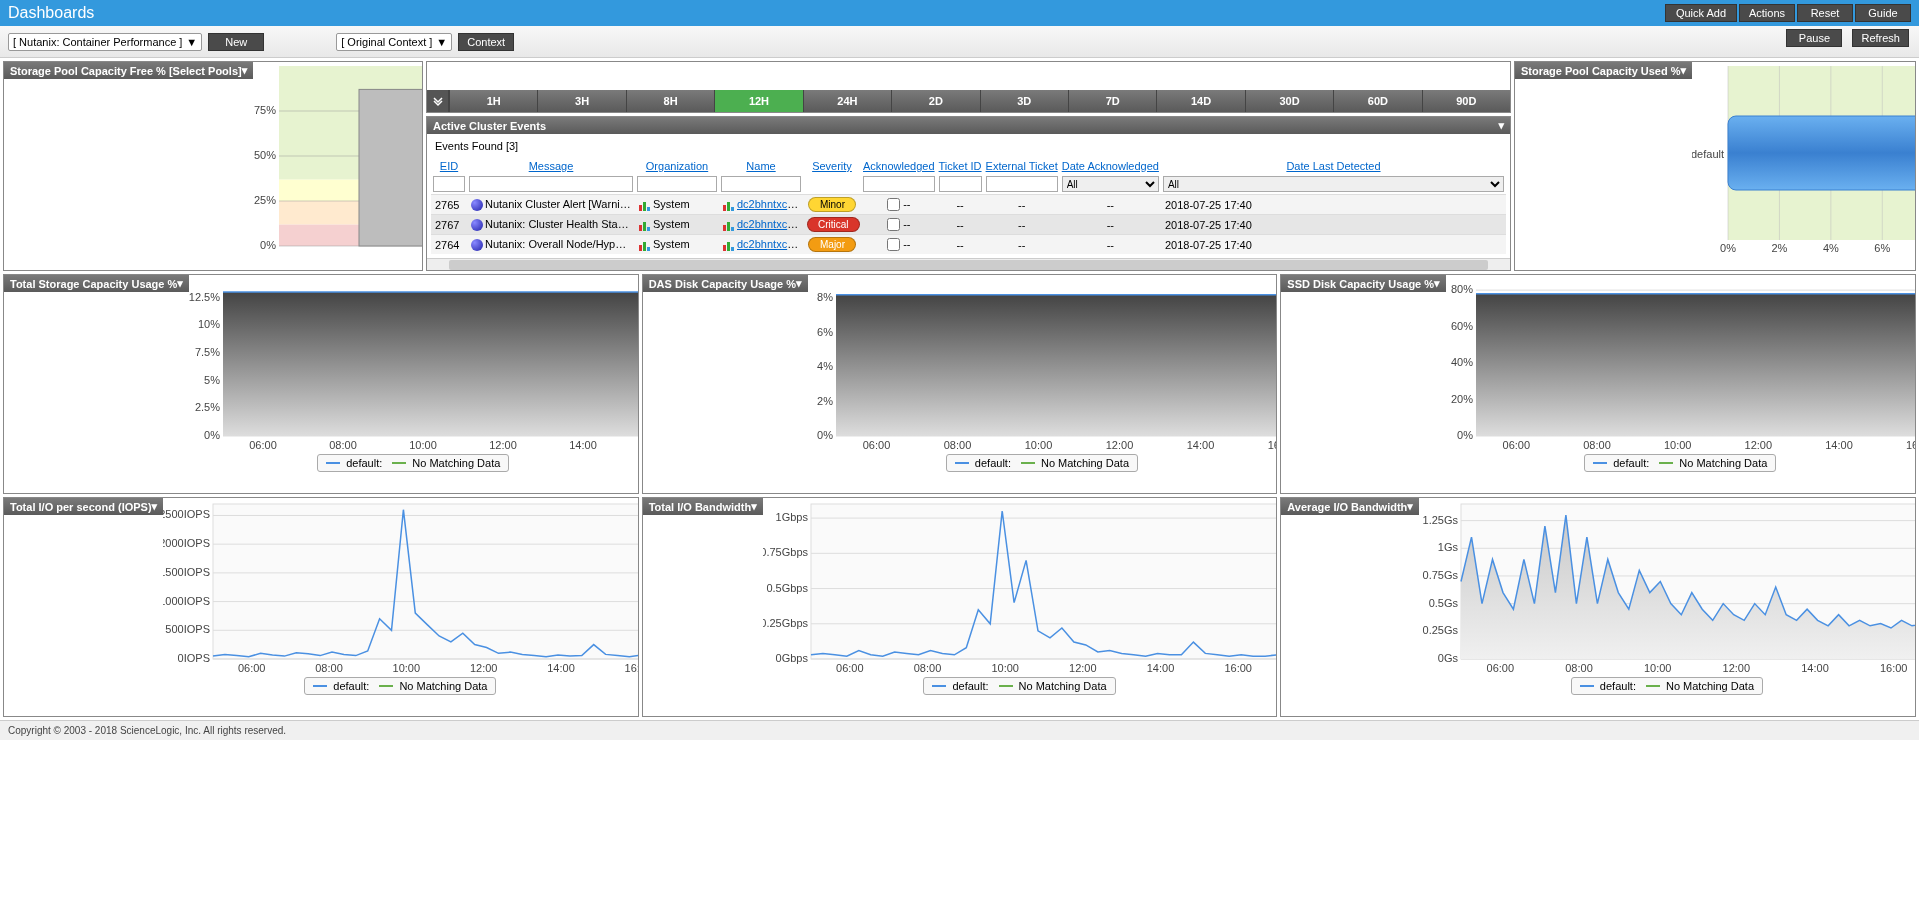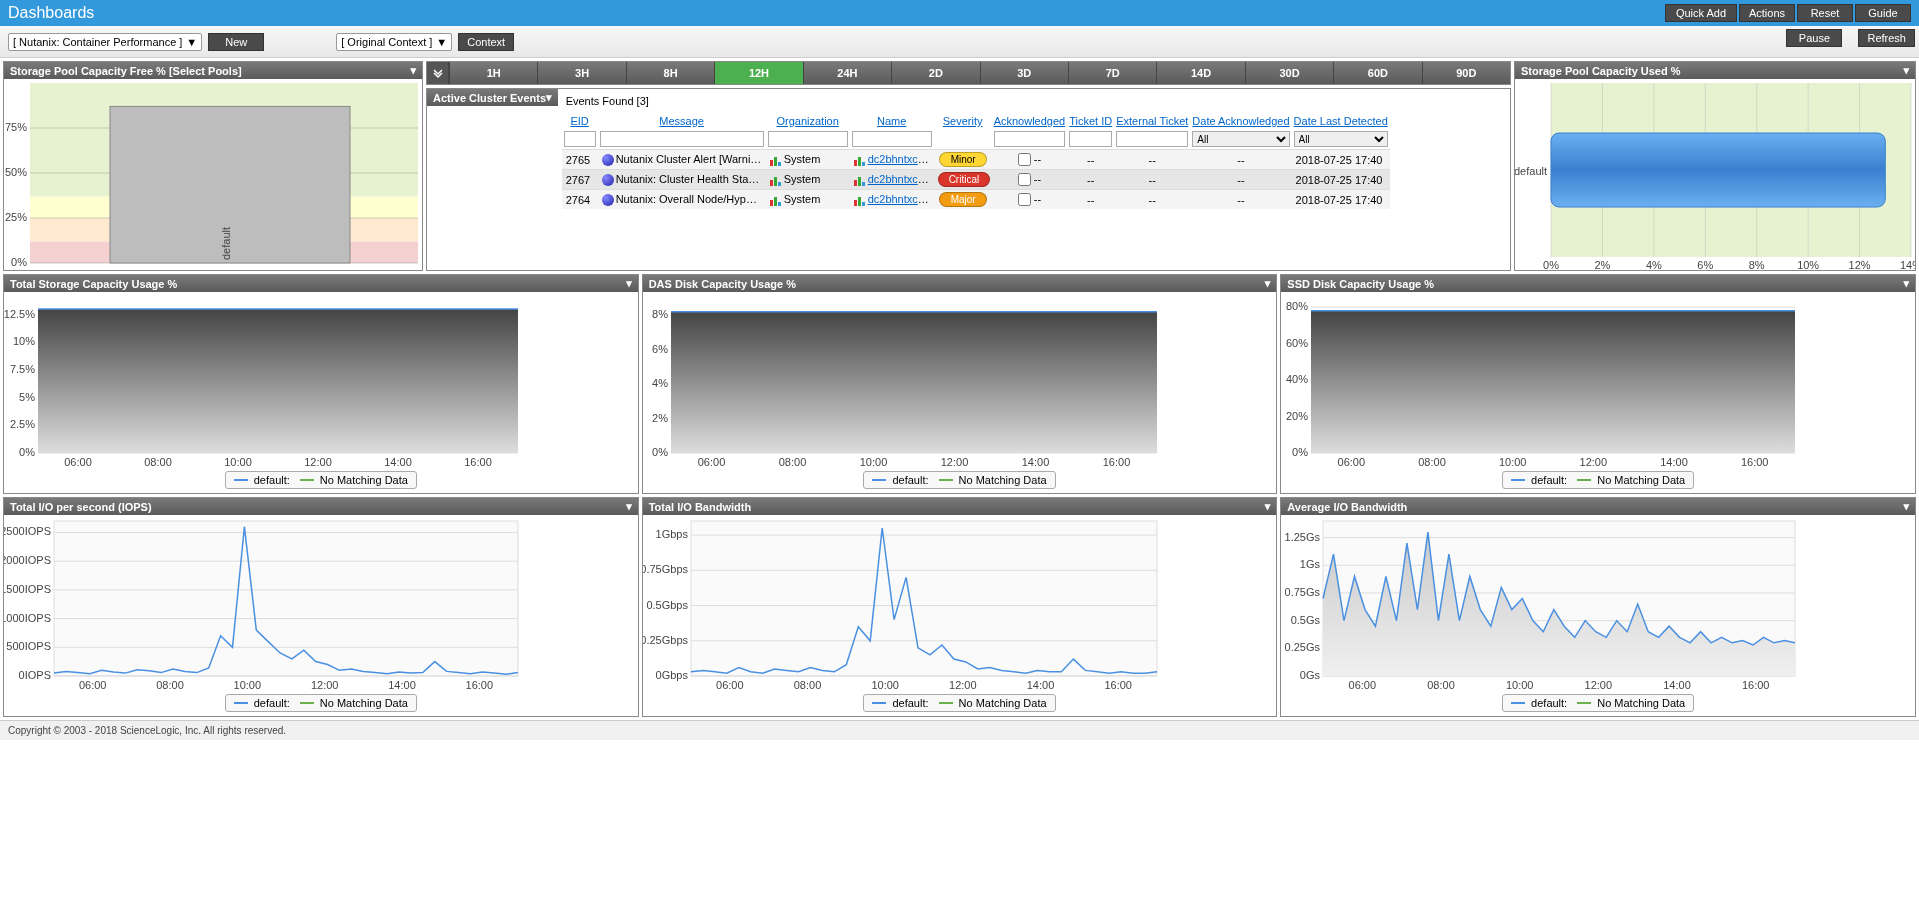--- a/index.html
+++ b/index.html
@@ -3,36 +3,36 @@
 <meta charset="utf-8">
 <style>
 * { margin: 0; padding: 0; box-sizing: border-box; font-family: Arial, sans-serif; font-size: 11px; }
 body { background: #fff; width: 1919px; }
 .topbar { background: #3399dd; height: 26px; display: flex; align-items: center; padding: 0 8px; color: #fff; }
 .topbar .title { font-size: 16px; font-weight: normal; }
 .topbar .right-btns { margin-left: auto; display: flex; gap: 2px; }
 .btn-dark { background: #4a4a4a; color: #fff; border: 1px solid #333; padding: 2px 8px; border-radius: 0; cursor: pointer; font-size: 11px; height: 18px; display: flex; align-items: center; justify-content: center; min-width: 56px;}
 .btn-dark.wide { min-width: 72px;}
 .toolbar { background: linear-gradient(#f8f8f8,#e8e8e8); height: 32px; display: flex; align-items: center; padding: 0 8px; gap: 6px; border-bottom: 1px solid #ccc; position: relative; }
-.toolbar .right2 { position: absolute; right: 4px; top: 3px; display: flex; gap: 16px; justify-content: space-between;}
+.toolbar .right2 { position: absolute; right: 10px; top: 3px; display: flex; gap: 10px; justify-content: space-between;}
 .sel-wrap { background: #fff; border: 1px solid #999; border-radius: 2px; padding: 1px 4px; display: flex; align-items: center; gap: 4px; height: 18px;}
 .grid { padding: 3px; display: grid; grid-template-columns: 420px 1fr 402px; grid-template-rows: 210px 220px 220px; gap: 3px; }
 .row2 { grid-column: 1 / span 3; display: grid; grid-template-columns: 1fr 1fr 1fr; gap: 3px;}
-.widget { border: 1px solid #888; background: #fff; display: flex; flex-direction: column; position: relative; }
+.widget { border: 1px solid #888; background: #fff; display: flex; flex-direction: row; position: relative; }
 .widget-header { background: linear-gradient(#7a7a7a,#5a5a5a); color: #fff; height: 17px; padding: 0 6px; display: flex; align-items: center; font-size: 11px; font-weight: bold; }
 .widget-header .caret { margin-left: auto; cursor: pointer; }
 .widget-body { flex: 1; position: relative; overflow: hidden; }
 
 .midcol { display: flex; flex-direction: column; gap: 3px; }
 .time-sel-wrap { border: 1px solid #888;}
-.time-sel { background: linear-gradient(#7a7a7a,#5a5a5a); height: 22px; display: flex; align-items: center; }
+.time-sel { background: linear-gradient(#7a7a7a,#5a5a5a); height: 22px; display: flex; align-items: center; margin-top: 28px; }
 .time-sel .chev { width: 22px; height: 22px; background: #555; display: flex; align-items: center; justify-content: center; color: #fff; cursor: pointer; border-right:1px solid #444;}
 .time-sel .tbtn { flex: 1; text-align: center; color: #fff; font-weight: bold; font-size: 11px; height: 22px; display: flex; align-items: center; justify-content: center; border-left:1px solid #444; cursor: pointer;}
 .time-sel .tbtn.active { background: #4CAF50; }
-.events-wrap { flex: 1; border: 1px solid #888; display: flex; }
+.events-wrap { flex: 1; border: 1px solid #888; display: flex; flex-direction: column; }
 .events-body { padding: 4px; font-size: 11px; overflow: hidden;}
 .ev-found { padding: 2px 4px 6px; }
 table.ev { width: 100%; border-collapse: collapse; font-size: 11px; }
 table.ev th { color: #0066cc; text-decoration: underline; font-weight: normal; padding: 2px; vertical-align: bottom; white-space: nowrap;}
 table.ev td { padding: 2px 4px; border-top: 1px solid #ddd; white-space: nowrap; overflow: hidden; text-overflow: ellipsis; max-width: 0;}
 table.ev tr.odd td { background: #f4f4f4;}
 table.ev tr.even td { background: #e6e6e6;}
 table.ev input.filter { width: 100%; border: 1px solid #aaa; font-size: 10px; height: 16px;}
 table.ev select.filter { width: 100%; border: 1px solid #aaa; font-size: 10px; height: 16px;}
 .sev-badge { display: inline-block; padding: 1px 10px; border-radius: 8px; color: #000; font-size: 10px; min-width: 48px; text-align: right; border:1px solid rgba(0,0,0,0.25);}

